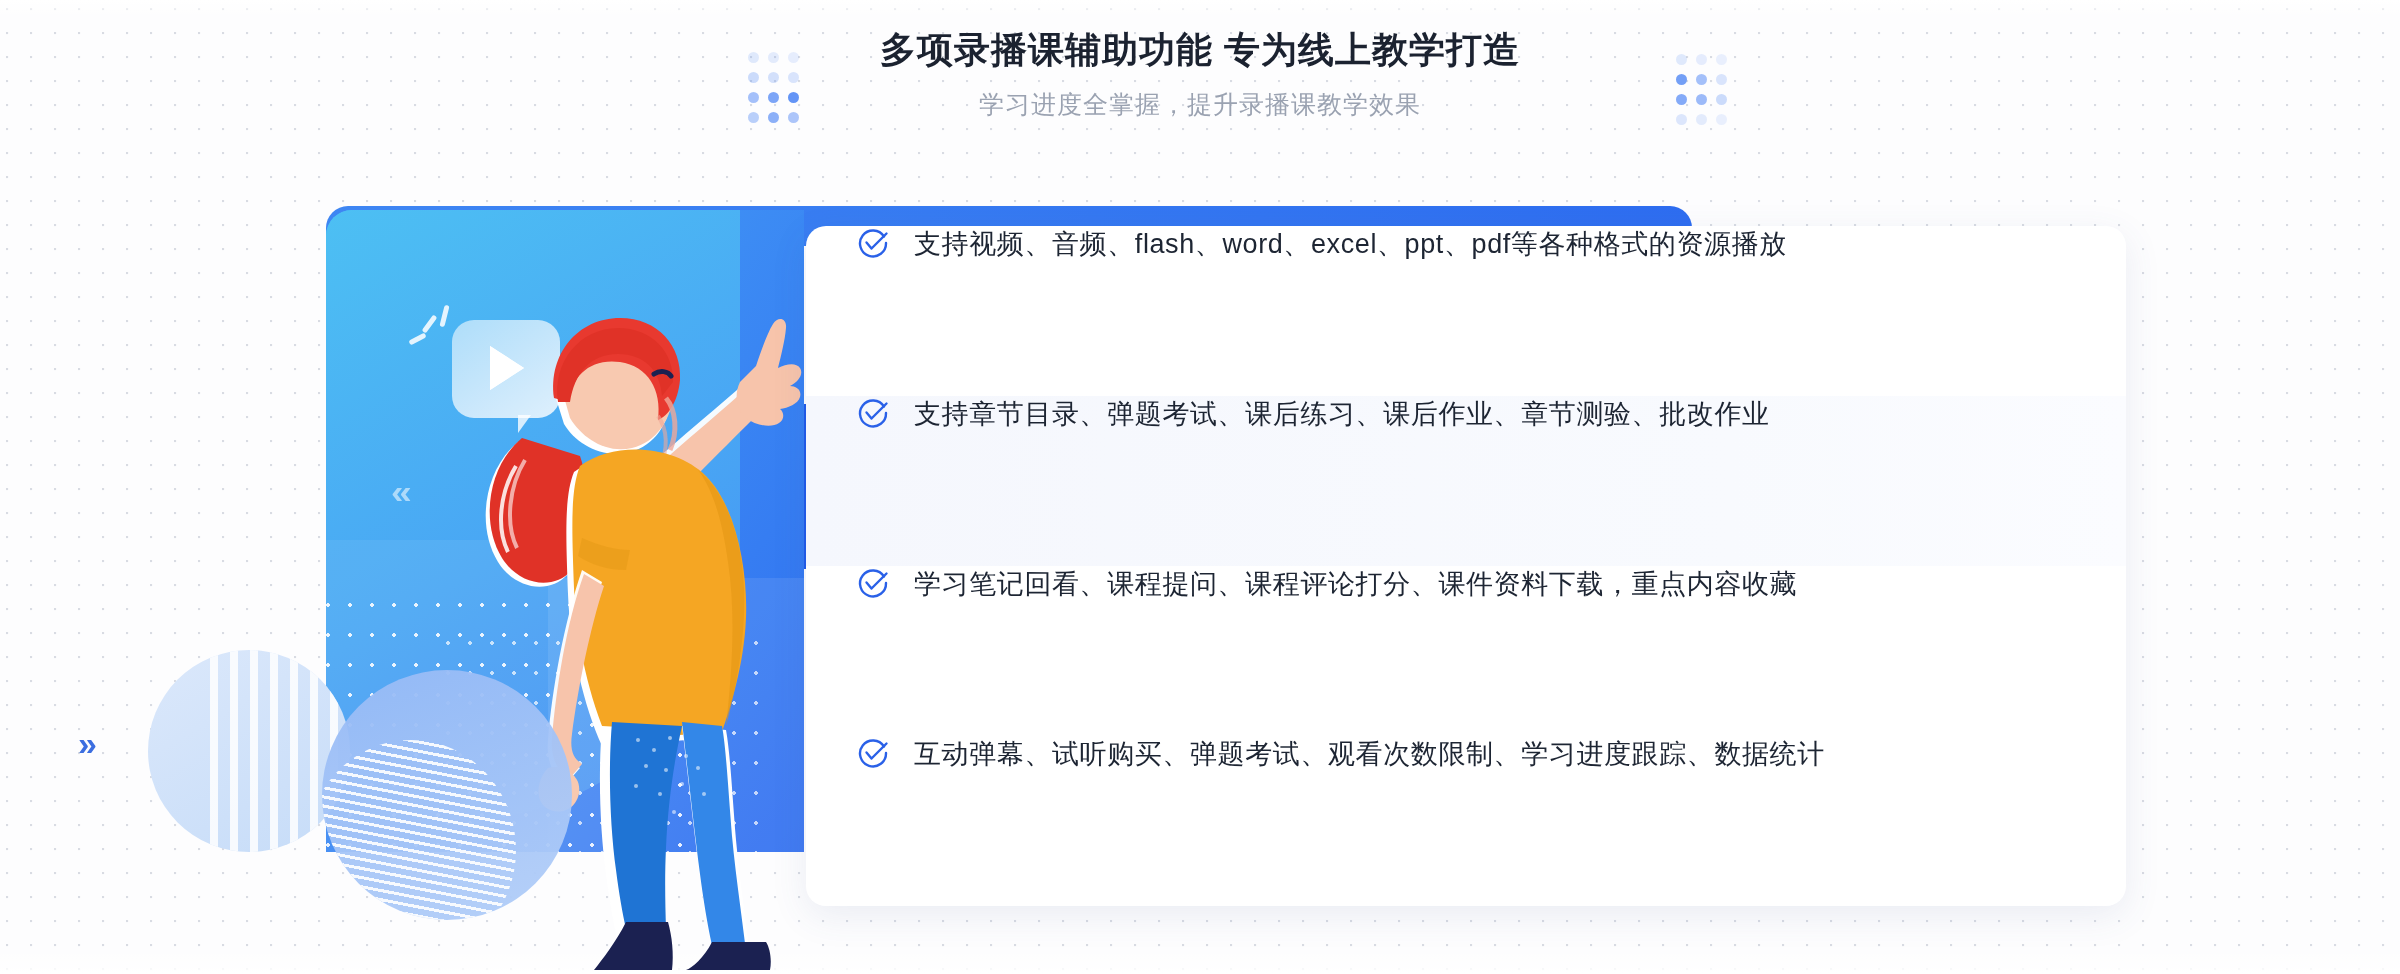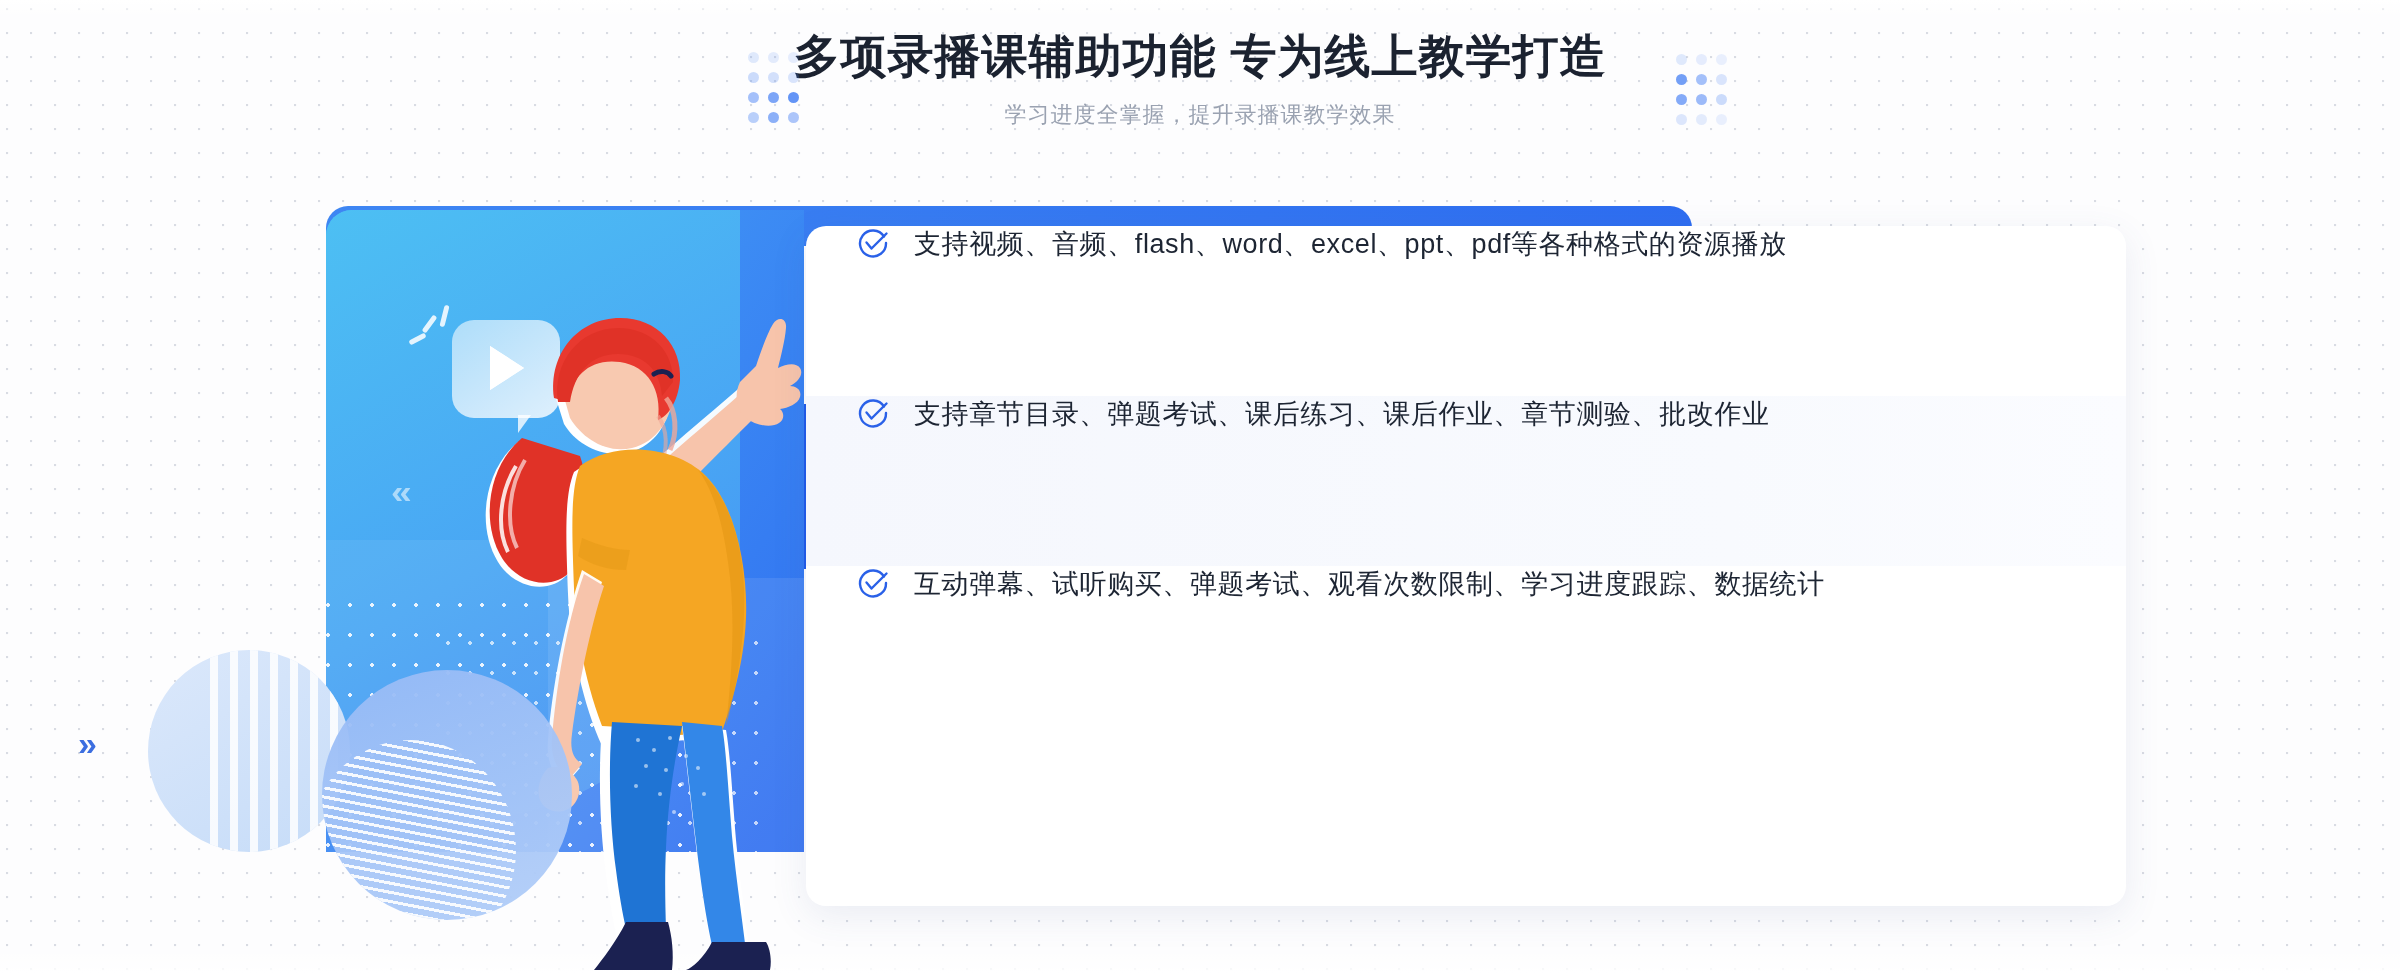--- a/index.html
+++ b/index.html
@@ -36,29 +36,29 @@
   .bg-fade-bottom {
     position: absolute; left:0; right:0; bottom:0; height: 26px;
     background: linear-gradient(to top, #ffffff, rgba(255,255,255,0));
     pointer-events:none;
   }
 
   
   .header { position: absolute; top: 0; left: 0; width: 2400px; text-align: center; }
   .title {
     margin-top: 28px;
-    font-size: 46px;
+    font-size: 36px;
     line-height: 1.22;
     font-weight: 700;
     color: #1b2230;
     letter-spacing: 1px;
   }
   .subtitle {
     margin-top: 16px;
-    font-size: 22px;
+    font-size: 25px;
     color: #9aa2b1;
     letter-spacing: 1px;
   }
 
   .dot-cluster { position: absolute; display: grid; grid-template-columns: repeat(3, 11px); grid-gap: 9px; }
   .dot-cluster i { display:block; width: 11px; height: 11px; border-radius: 50%; background: #5b8ef5; }
   .dot-cluster.left { left: 748px; top: 52px; }
   .dot-cluster.right { left: 1676px; top: 54px; }
 
   
@@ -356,20 +356,27 @@
     </div>
 
     <div class="feature-row highlight">
       <svg class="check-icon" viewBox="0 0 34 34">
         <path d="M28 10.5 A 13 13 0 1 0 30 17" fill="none" stroke="#2a61e8" stroke-width="2.4" stroke-linecap="round"></path>
         <path d="M10.5 16.5 L15.5 22.5 L30.5 7.5" fill="none" stroke="#2a61e8" stroke-width="2.4" stroke-linecap="round" stroke-linejoin="round"></path>
       </svg>
       <div class="feature-text">支持章节目录、弹题考试、课后练习、课后作业、章节测验、批改作业</div>
     </div>
 
+    <div class="feature-row">
+      <svg class="check-icon" viewBox="0 0 34 34">
+        <path d="M28 10.5 A 13 13 0 1 0 30 17" fill="none" stroke="#2a61e8" stroke-width="2.4" stroke-linecap="round"></path>
+        <path d="M10.5 16.5 L15.5 22.5 L30.5 7.5" fill="none" stroke="#2a61e8" stroke-width="2.4" stroke-linecap="round" stroke-linejoin="round"></path>
+      </svg>
+      <div class="feature-text">学习笔记回看、课程提问、课程评论打分、课件资料下载，重点内容收藏</div>
+    </div>
 
     <div class="feature-row">
       <svg class="check-icon" viewBox="0 0 34 34">
         <path d="M28 10.5 A 13 13 0 1 0 30 17" fill="none" stroke="#2a61e8" stroke-width="2.4" stroke-linecap="round"></path>
         <path d="M10.5 16.5 L15.5 22.5 L30.5 7.5" fill="none" stroke="#2a61e8" stroke-width="2.4" stroke-linecap="round" stroke-linejoin="round"></path>
       </svg>
       <div class="feature-text">互动弹幕、试听购买、弹题考试、观看次数限制、学习进度跟踪、数据统计</div>
     </div>
 
   </div>

